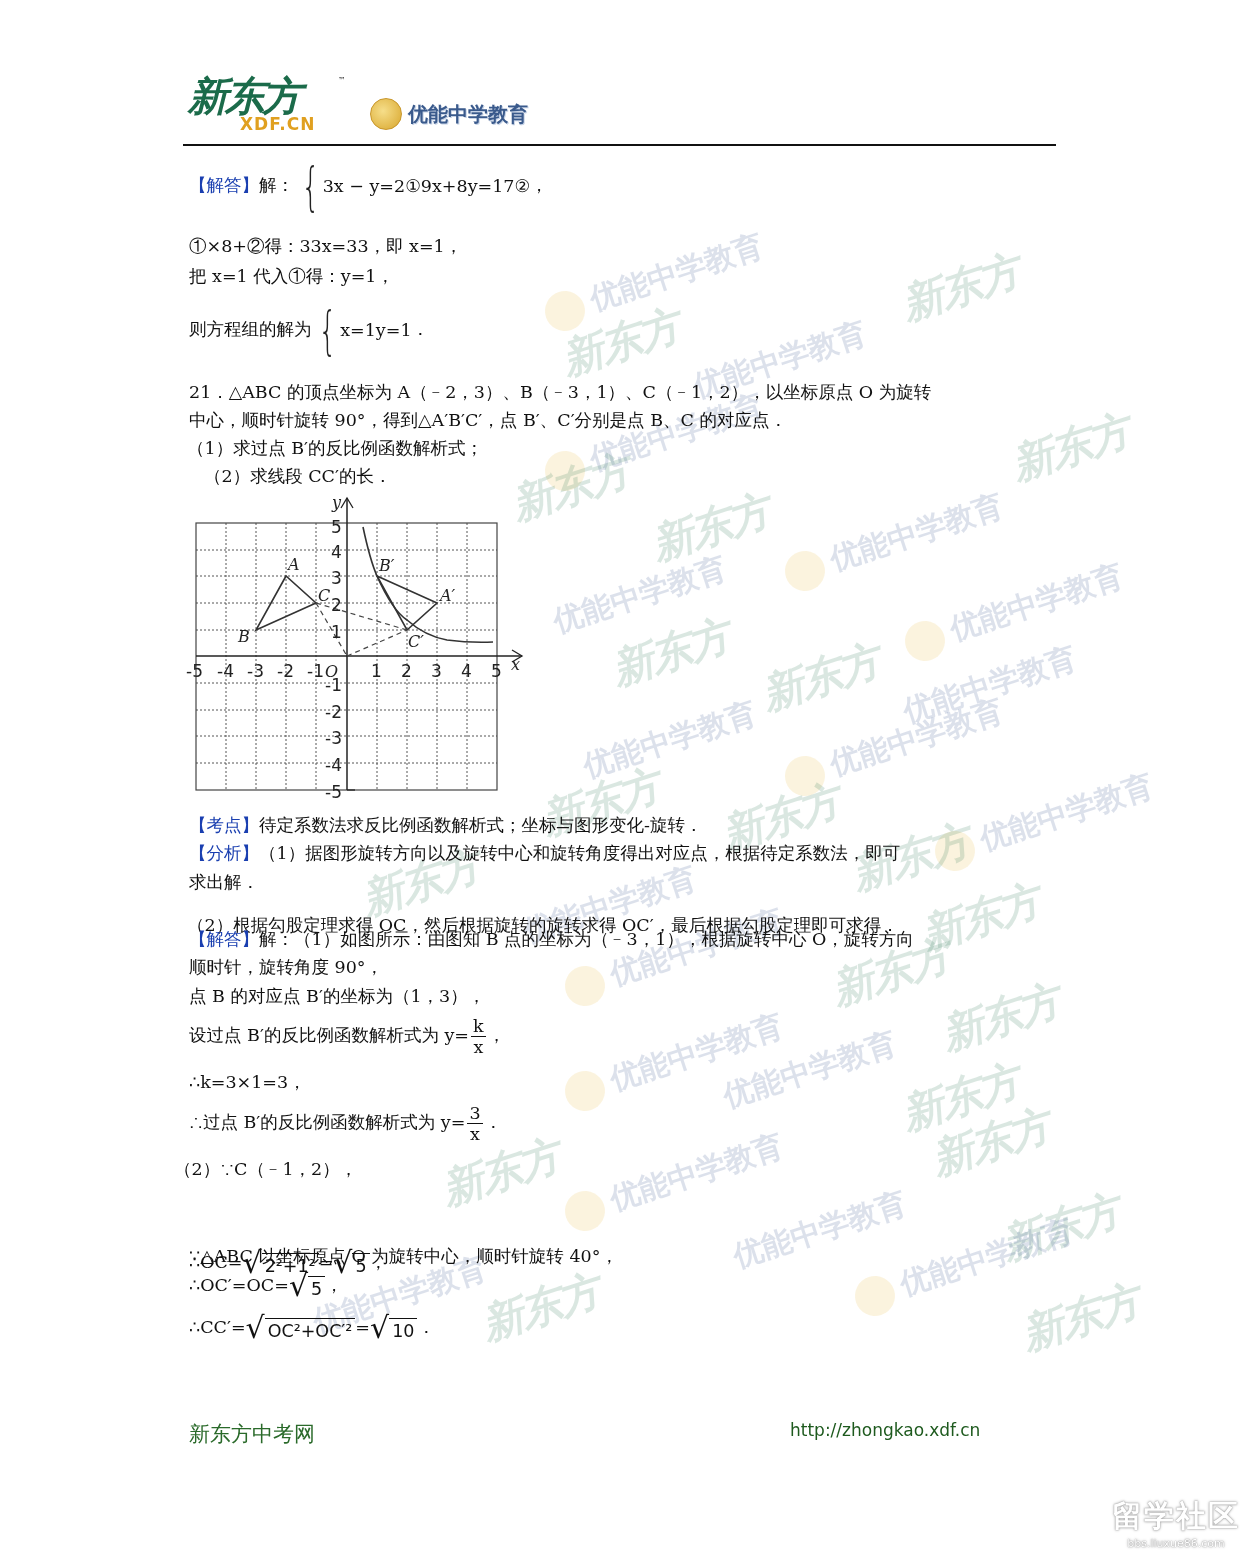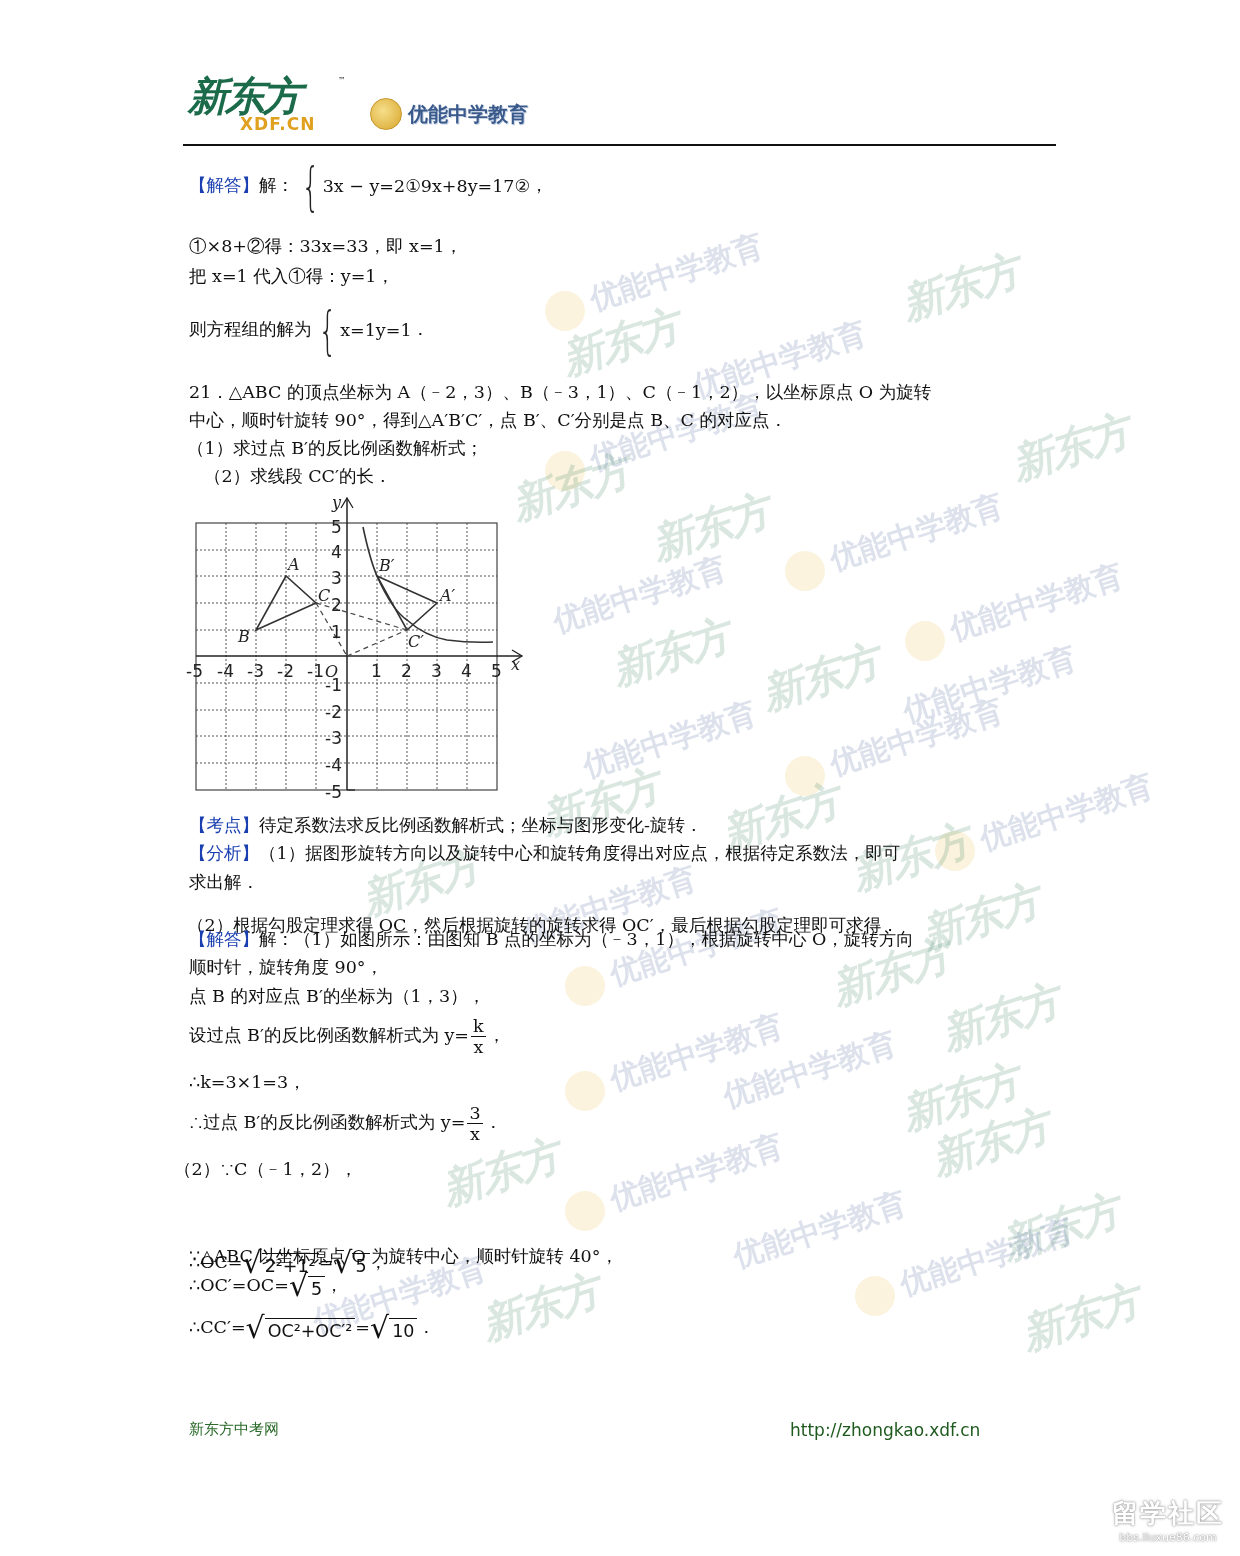--- a/index.html
+++ b/index.html
@@ -29,24 +29,24 @@
   .brace-sys { display: inline-flex; align-items: center; vertical-align: middle; }
   .brace { font-size: 52px; line-height: 52px; font-weight: 200; transform: scaleX(0.55); display: inline-block; margin: 0 -4px 0 -6px; font-family: "DejaVu Sans", sans-serif; color: #222; }
   .sys-rows { display: inline-flex; flex-direction: row; line-height: 26px; }
   .frac { display: inline-flex; flex-direction: column; align-items: center; vertical-align: middle; line-height: 20px; margin: 0 2px; }
   .frac .num { border-bottom: 1.5px solid #111; padding: 0 2px; }
   .sqrt { display: inline-flex; align-items: flex-end; vertical-align: middle; }
   .sqrt .rad { font-size: 30px; line-height: 30px; font-family: "DejaVu Sans", sans-serif; }
   .sqrt .body { border-top: 1.5px solid #111; padding: 0 3px; font-family: "DejaVu Sans", sans-serif; line-height: 24px; }
 
   
-  .footer-left { left: 189px; top: 1420px; font-family: "DejaVu Sans", sans-serif; font-size: 15px; color: #2a6a2a; }
+  .footer-left { left: 189px; top: 1420px; font-family: "DejaVu Sans", sans-serif; font-size: 21px; color: #2a6a2a; }
   .footer-right { left: 790px; top: 1420px; font-family: "DejaVu Sans", sans-serif; font-size: 17px; color: #1e5a1e; }
   .site-wm { left: 1112px; top: 1496px; text-align: center; color: #ffffff; text-shadow: 0 0 3px #9a9a9a, 0 0 1px #777; font-family: "DejaVu Sans", sans-serif; }
-  .site-wm .big { font-size: 26px; font-weight: bold; letter-spacing: 2px; }
+  .site-wm .big { font-size: 30px; font-weight: bold; letter-spacing: 2px; }
   .site-wm .small { font-size: 11px; }
 
   .graph { left: 180px; top: 495px; }
 </style>
 </head>
 <body>
 
 <div>
   <div class="wm wm-xdf" style="left:900px;top:260px">新东方</div>
   <div class="wm wm-yn" style="left:540px;top:260px"><span class="ball"></span><span>优能中学教育</span></div>

